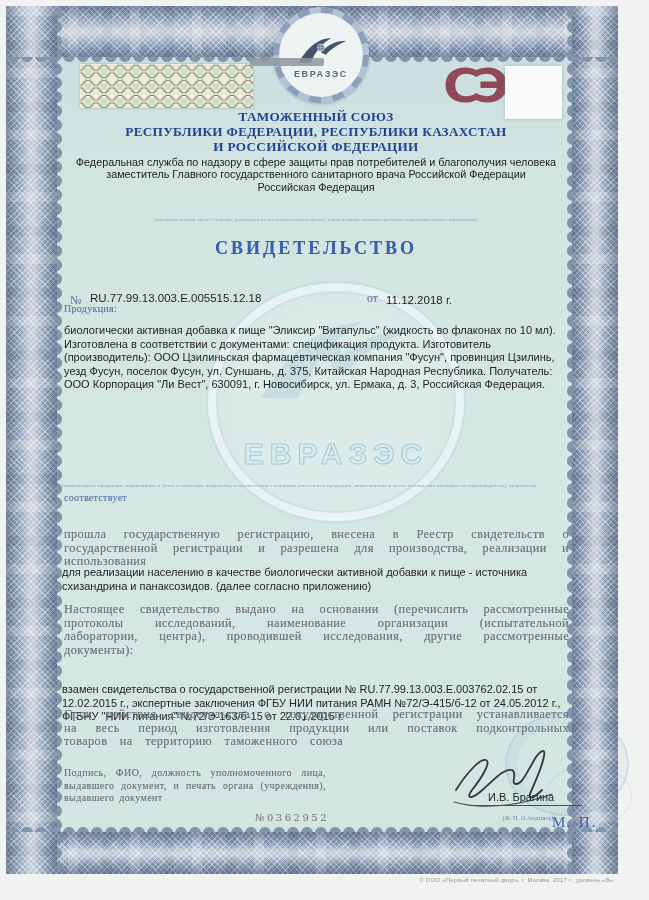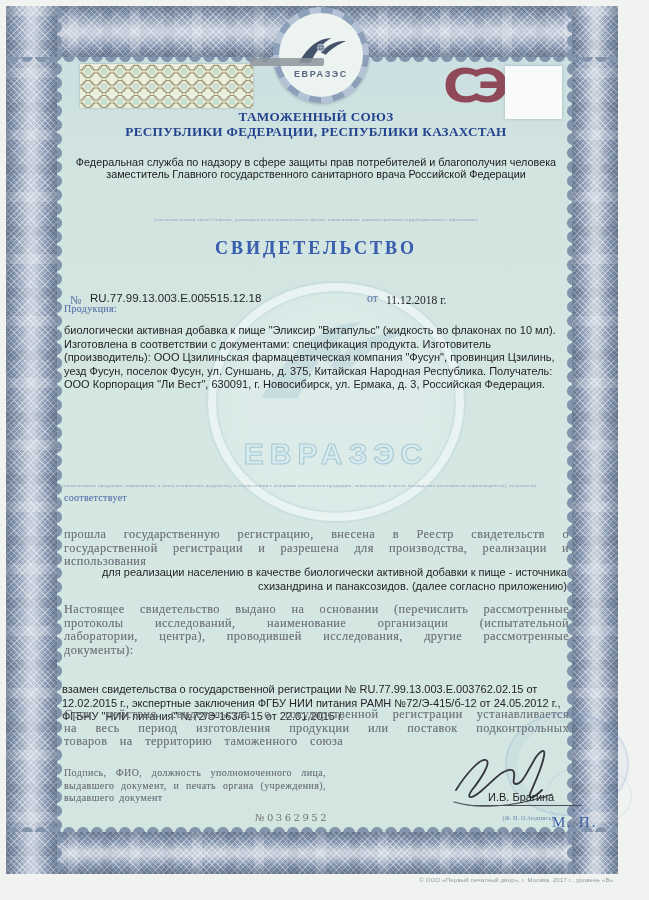--- a/index.html
+++ b/index.html
@@ -140,44 +140,46 @@
     </div>
   </div>
   <div class="hologram"></div>
   <div class="graybar"></div>
   <div class="se-mark">СЭ</div>
   <div class="whitepatch"></div>
 
   <div class="abs gov">
     <div>ТАМОЖЕННЫЙ СОЮЗ</div>
     <div>РЕСПУБЛИКИ ФЕДЕРАЦИИ, РЕСПУБЛИКИ КАЗАХСТАН</div>
+    <div>И РОССИЙСКОЙ ФЕДЕРАЦИИ</div>
   </div>
   <div class="abs agency">
     <div>Федеральная служба по надзору в сфере защиты прав потребителей и благополучия человека</div>
     <div>заместитель Главного государственного санитарного врача Российской Федерации</div>
+    <div>Российская Федерация</div>
   </div>
   <div class="abs cap cap1">(уполномоченный орган Стороны, руководитель уполномоченного органа, наименование административно-территориального образования)</div>
 
   <div class="abs title">СВИДЕТЕЛЬСТВО</div>
 
   <div class="abs numrow">
     <span class="lbl" style="left:10px;top:2px;">№</span>
     <span class="val" style="left:30px;top:1px;">RU.77.99.13.003.Е.005515.12.18</span>
     <span class="lbl" style="left:307px;top:0;">от</span>
-    <span class="val" style="left:326px;top:3px;font-family:Liberation Serif, serif;">11.12.2018 г.</span>
+    <span class="val" style="left:326px;top:3px;">11.12.2018 г.</span>
   </div>
 
   <div class="abs lbl-blue" style="left:64px;top:303px;">Продукция:</div>
   <div class="abs para-black" style="left:64px;top:324px;width:505px;">биологически активная добавка к пище "Эликсир "Витапульс" (жидкость во флаконах по 10 мл). Изготовлена в соответствии с документами: спецификация продукта. Изготовитель (производитель): ООО Цзилиньская фармацевтическая компания "Фусун", провинция Цзилинь, уезд Фусун, поселок Фусун, ул. Суншань, д. 375, Китайская Народная Республика. Получатель: ООО Корпорация "Ли Вест", 630091, г. Новосибирск, ул. Ермака, д. 3, Российская Федерация.</div>
   <div class="abs cap cap2">(наименование продукции, нормативные и (или) технические документы, в соответствии с которыми изготовлена продукция, наименование и место нахождения изготовителя (производителя), получателя)</div>
 
   <div class="abs lbl-blue" style="left:64px;top:492px;">соответствует</div>
 
   <div class="abs para-blue" style="left:64px;top:528px;width:505px;">прошла государственную регистрацию, внесена в Реестр свидетельств о государственной регистрации и разрешена для производства, реализации и использования</div>
-  <div class="abs para-black" style="left:62px;top:566px;width:505px;text-align:right;">для реализации населению в качестве биологически активной добавки к пище - источника схизандрина и панаксозидов. (далее согласно приложению)</div>
+  <div class="abs para-black" style="left:62px;top:566px;width:505px;">для реализации населению в качестве биологически активной добавки к пище - источника схизандрина и панаксозидов. (далее согласно приложению)</div>
 
   <div class="abs para-blue" style="left:64px;top:603px;width:505px;">Настоящее свидетельство выдано на основании (перечислить рассмотренные протоколы исследований, наименование организации (испытательной лаборатории, центра), проводившей исследования, другие рассмотренные документы):</div>
   <div class="abs para-black" style="left:62px;top:642px;width:505px;margin-top:41px;">взамен свидетельства о государственной регистрации № RU.77.99.13.003.Е.003762.02.15 от 12.02.2015 г., экспертные заключения ФГБУ НИИ питания РАМН №72/Э-415/б-12 от 24.05.2012 г., ФГБНУ "НИИ питания" №72/Э-163/б-15 от 22.01.2015 г.</div>
 
   <div class="abs para-blue" style="left:64px;top:708px;width:505px;">Срок действия свидетельства о государственной регистрации устанавливается на весь период изготовления продукции или поставок подконтрольных товаров на территорию таможенного союза</div>
 
   <div class="abs para-blue" style="left:64px;top:767px;width:262px;font-size:10px;line-height:12.5px;word-spacing:2px;">Подпись, ФИО, должность уполномоченного лица, выдавшего документ, и печать органа (учреждения), выдавшего документ</div>
   <div class="stamp s1"></div>
   <div class="stamp s2"></div>
   <svg class="abs signature" viewBox="0 0 125 72">

